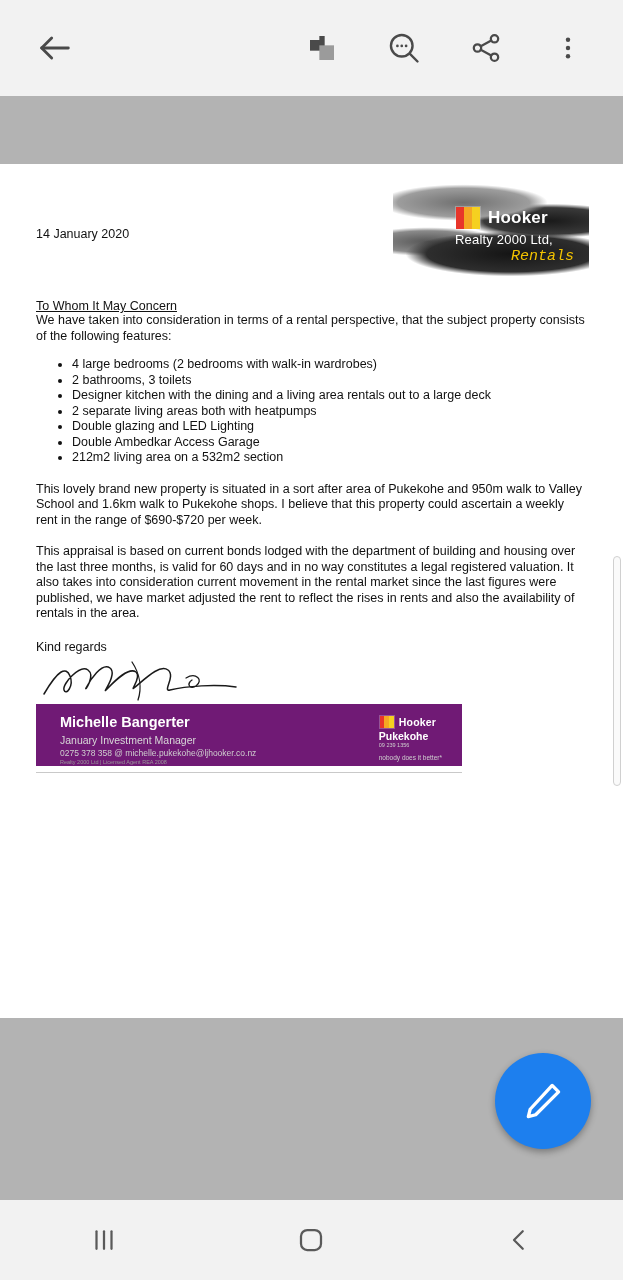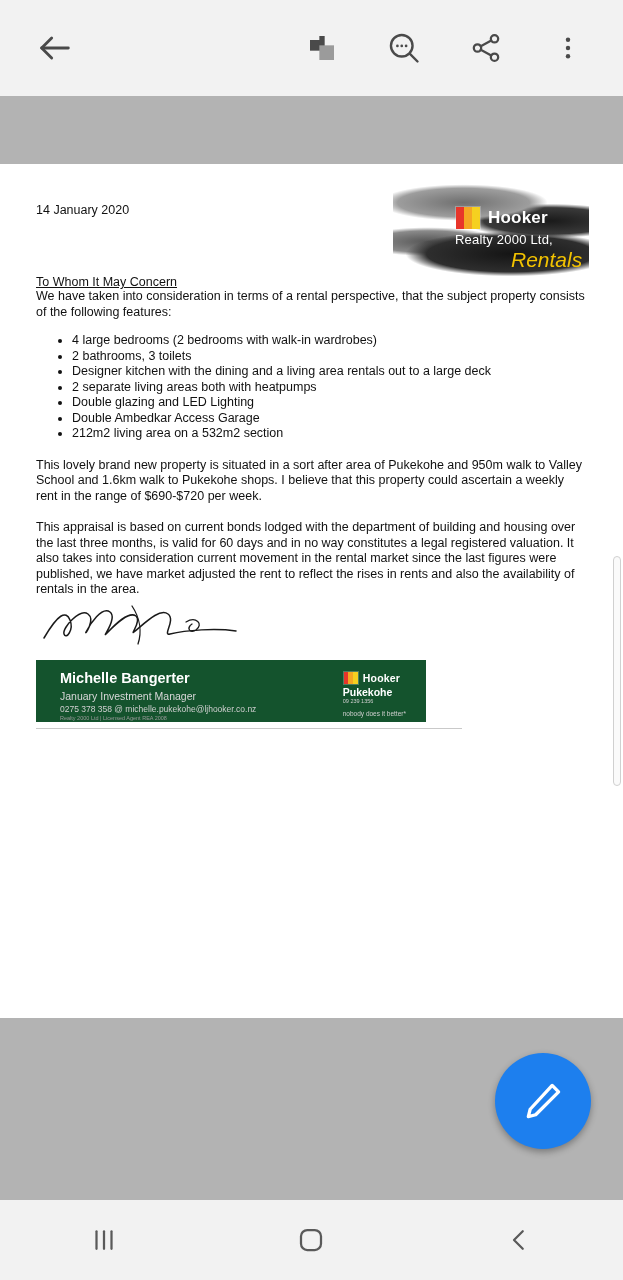--- a/index.html
+++ b/index.html
@@ -63,21 +63,21 @@
     height: 100%;
   }
 
   .label-rental {
     color: #c0392b;
     font-weight: bold;
     font-size: 12.5px;
     letter-spacing: .2px;
   }
   .doc-date {
-    margin-top: 3px;
+    margin-top: 27px;
     font-size: 12.5px;
     color: #111;
   }
   .doc-address {
     margin-top: 14px;
     font-size: 21px;
     color: #2b2b2b;
     letter-spacing: .2px;
   }
 
@@ -112,22 +112,22 @@
   .lj-mark i:nth-child(3){ background:#f5d020; }
   .lj-name {
     color:#fff; font-size: 17px; font-weight: bold; letter-spacing:.2px;
   }
   .logo-sub {
     position:absolute; top: 66px; left: 62px;
     color:#fff; font-size: 13px; letter-spacing:.2px;
   }
   .logo-script {
     position:absolute; top: 82px; left: 118px;
-    color:#f2c200; font-size: 21px; font-style: italic;
-    font-family: Liberation Sans, sans-serif;
+    color:#f2c200; font-size: 15px; font-style: italic;
+    font-family: Liberation Mono, monospace;
   }
 
   .salutation {
     margin-top: 58px;
     font-size: 12.5px;
     text-decoration: underline;
     color:#111;
   }
   .para {
     margin-top: 16px;
@@ -147,24 +147,23 @@
 
   .signature {
     margin-top: 4px;
     height: 46px;
     width: 290px;
     position: relative;
   }
 
   
   .footer-card {
-    margin-top: 12px;
-    width: 390px;
+    width: 426px;
     height: 62px;
-    background: #14532d;
+    background: #701a75;
     position: relative;
     color: #fff;
   }
   .fc-name {
     position:absolute; left: 24px; top: 10px;
     font-size: 14.5px; font-weight: bold;
   }
   .fc-role {
     position:absolute; left: 24px; top: 30px;
     font-size: 10.5px; color:#d8d8d8;
@@ -318,20 +317,21 @@
           <li>Designer kitchen with the dining and a living area rentals out to a large deck</li>
           <li>2 separate living areas both with heatpumps</li>
           <li>Double glazing and LED Lighting</li>
           <li>Double Ambedkar Access Garage</li>
           <li>212m2 living area on a 532m2 section</li>
         </ul>
 
         <div class="para">This lovely brand new property is situated in a sort after area of Pukekohe and 950m walk to Valley School and 1.6km walk to Pukekohe shops.  I believe that this property could ascertain a weekly rent in the range of $690-$720 per week.</div>
         <div class="para">This appraisal is based on current bonds lodged with the department of building and housing over the last three months, is valid for 60 days and in no way constitutes a legal registered valuation.  It also takes into consideration current movement in the rental market since the last figures were published, we have market adjusted the rent to reflect the rises in rents and also the availability of rentals in the area.</div>
 
+        <div class="kind">Kind regards</div>
 
         <div class="signature">
           <svg width="290" height="46" viewBox="0 0 290 46">
             <path d="M8,36 C22,12 30,8 34,18 C38,28 30,38 28,32 C26,26 44,6 52,12 C60,18 48,34 50,30 C54,22 66,4 74,10 C82,16 66,36 70,32 C76,26 92,8 100,14 C106,19 94,33 98,30 C110,20 124,6 132,12 C140,18 126,34 134,32 C150,28 180,26 200,29" fill="none" stroke="#1a1a1a" stroke-width="1.5" stroke-linecap="round"></path>
             <path d="M96,4 C104,16 106,30 102,42" fill="none" stroke="#1a1a1a" stroke-width="1.3" stroke-linecap="round"></path>
             <path d="M150,20 C160,14 168,22 160,28 C154,32 150,26 156,22" fill="none" stroke="#1a1a1a" stroke-width="1.3" stroke-linecap="round"></path>
           </svg>
         </div>
 
         <div class="footer-card">

